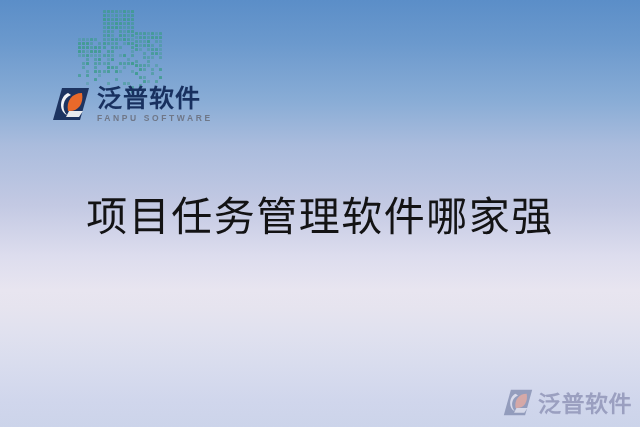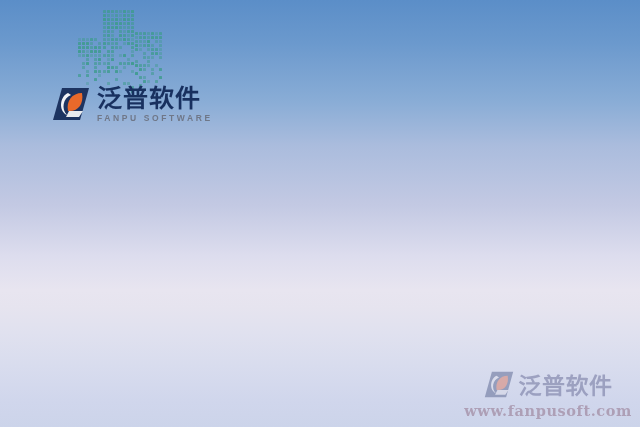--- a/index.html
+++ b/index.html
@@ -534,29 +534,29 @@
         <path d="M30 6 C20 6, 14 14, 16 24 C26 25, 32 17, 30 6 Z" fill="#e8692a"></path>
         <path d="M17 24 L31 24 L27 30 L14 30 Z" fill="#ffffff" opacity="0.9"></path>
       </svg>
     </span>
     <span class="wordmark">
       <span class="cn">泛普软件</span>
       <span class="en">FANPU SOFTWARE</span>
     </span>
   </div>
 
+  <div class="headline">项目任务管理软件哪家强</div>
 
   <div class="watermark">
     <span class="wm-top">
       <span class="wm-mark-wrap">
         <svg class="wm-mark" viewBox="0 0 38 34" xmlns="http://www.w3.org/2000/svg" aria-hidden="true">
           <path d="M10 1 L37 1 L28 33 L1 33 Z" fill="#6f7aa0"></path>
           <path d="M16 6 C8 9, 6 24, 15 28 C9 22, 11 11, 19 8 Z" fill="#e4e4ef" opacity="0.95"></path>
           <path d="M30 6 C20 6, 14 14, 16 24 C26 25, 32 17, 30 6 Z" fill="#d98d7e"></path>
           <path d="M17 24 L31 24 L27 30 L14 30 Z" fill="#e4e4ef" opacity="0.9"></path>
         </svg>
       </span>
       <span class="wm-cn">泛普软件</span>
     </span>
-    <span class="wm-url">www.fanpusoft.com</span>
   </div>
 
 </div>
 
 </body></html>

